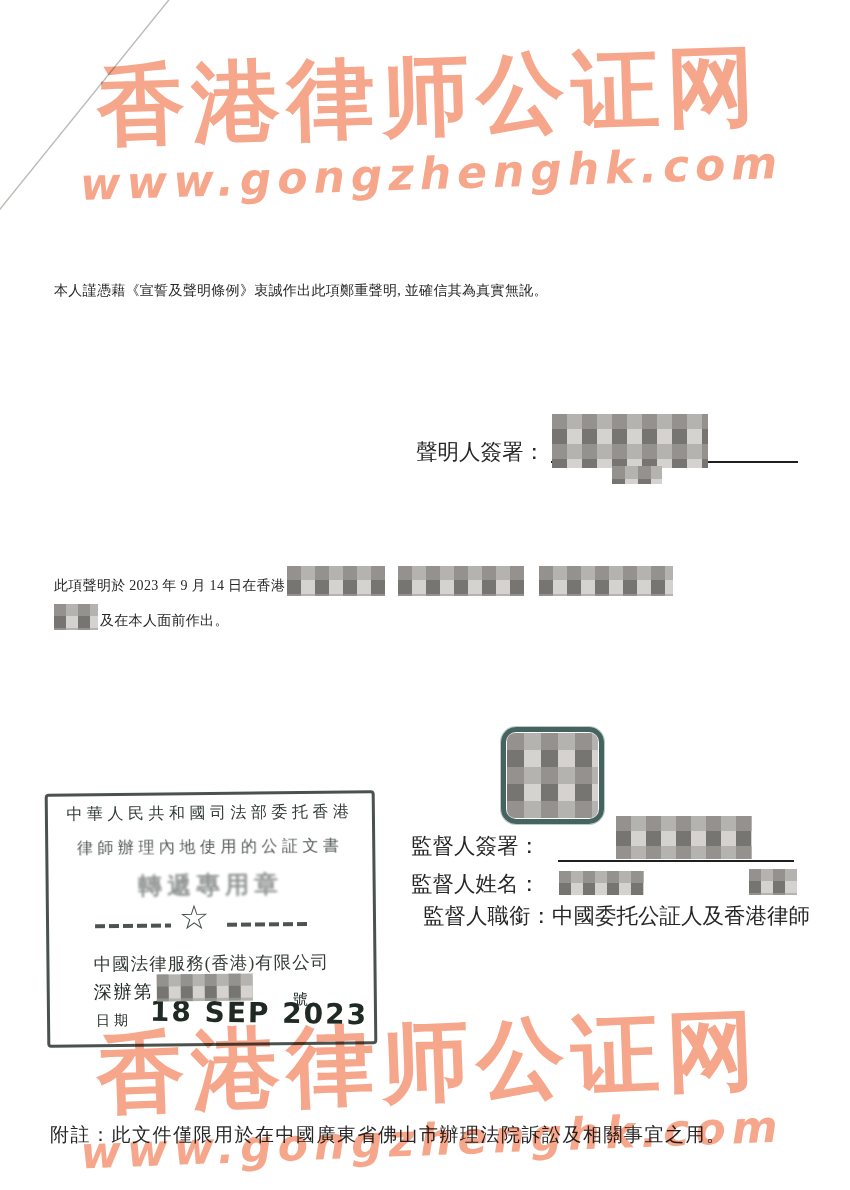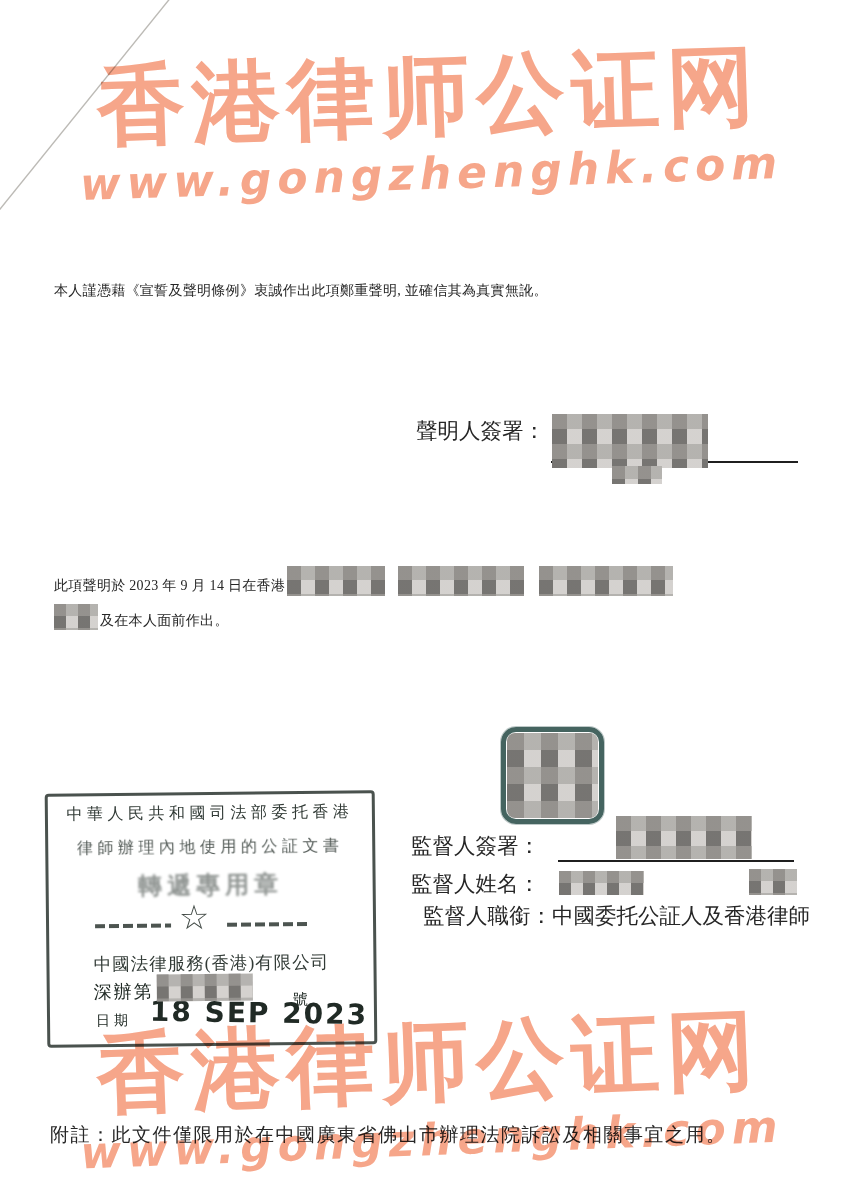--- a/index.html
+++ b/index.html
@@ -89,21 +89,21 @@
     <div class="s-line s-company">中國法律服務(香港)有限公司</div>
     <div class="s-serial-prefix">深辦第</div>
     <div class="pix" style="left:107px;top:179px;width:96px;height:27px;--cell:24px;"></div>
     <div class="s-serial-suffix">號</div>
     <div class="s-date-label">日期</div>
     <div class="s-date-value">18 SEP 2023</div>
   </div>
 
   <div class="doc-text declaration">本人謹憑藉《宣誓及聲明條例》衷誠作出此項鄭重聲明, 並確信其為真實無訛。</div>
 
-  <div class="label" style="left:416px;top:416px;text-align:center;">聲明人簽署：</div>
+  <div class="label" style="left:416px;top:437px;text-align:center;">聲明人簽署：</div>
   <div class="sig-underline" style="left:551px;top:461px;width:247px;"></div>
   <div class="pix" style="left:552px;top:414px;width:156px;height:54px;--cell:30px;"></div>
   <div class="pix" style="left:612px;top:466px;width:50px;height:18px;--cell:26px;"></div>
 
   <div class="doc-text statement">
     <div><span>此項聲明於 2023 年 9 月 14 日在香港</span><span class="pix pix-inline" style="width:98px;height:30px;--cell:28px;margin-left:2px;"></span><span class="pix pix-inline" style="width:126px;height:30px;--cell:28px;margin-left:13px;"></span><span class="pix pix-inline" style="width:134px;height:30px;--cell:28px;margin-left:15px;"></span></div>
     <div><span class="pix pix-inline" style="width:44px;height:26px;--cell:24px;margin-right:2px;vertical-align:-5px;"></span><span>及在本人面前作出。</span></div>
   </div>
 
   <div class="notary-seal">

